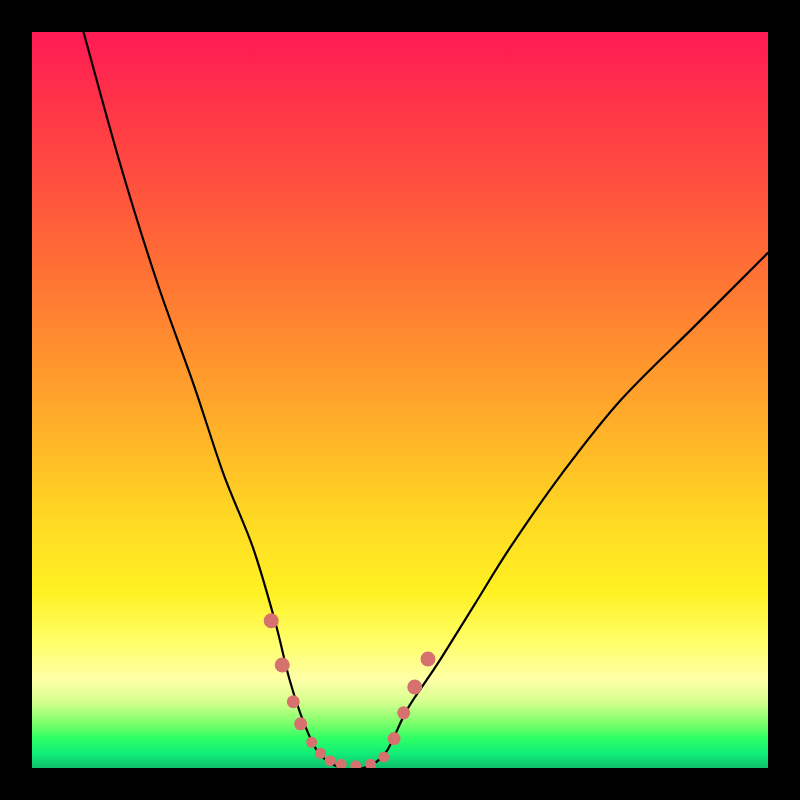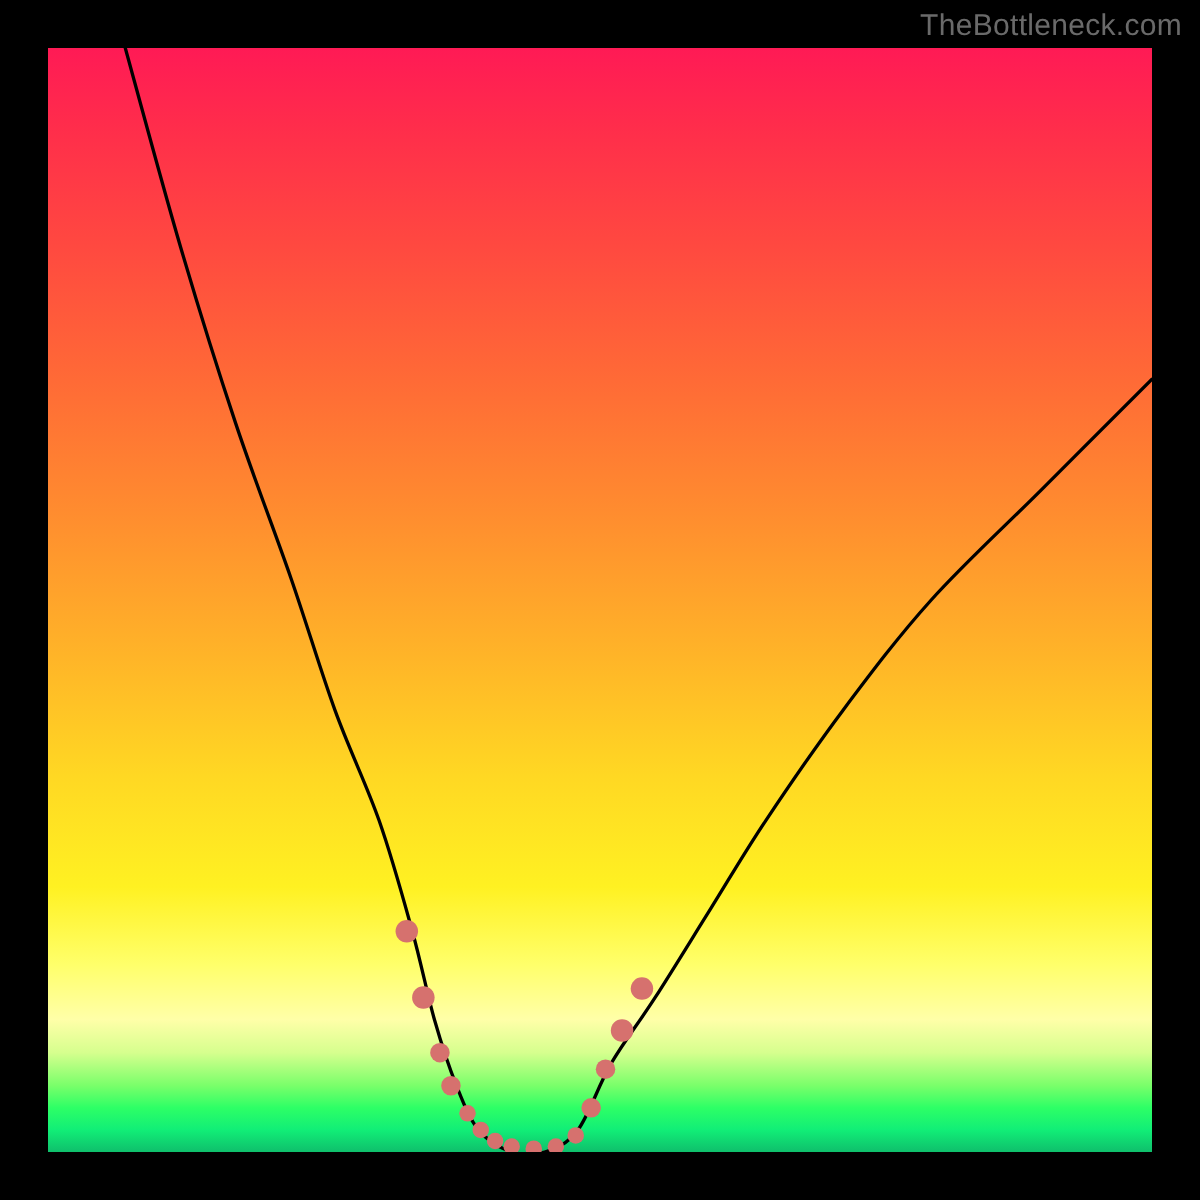--- a/index.html
+++ b/index.html
@@ -59,21 +59,20 @@
   svg.curve {
     position: absolute;
     inset: 0;
   }
 </style>
 </head>
 <body>
 
 <div class="frame">
 
-  <div class="watermark">TheBottleneck.com</div>
 
   <div class="plot-area">
     <div class="gradient-bg"></div>
 
     <svg class="curve" viewBox="0 0 736 736" preserveAspectRatio="none">
       <path id="curve-path" fill="none" stroke="#000" stroke-width="2.2" stroke-linecap="round" stroke-linejoin="round" d="M 51.52 0.00 C 57.65 22.08, 76.05 90.77, 88.32 132.48 C 100.59 174.19, 112.85 213.44, 125.12 250.24 C 137.39 287.04, 150.88 321.39, 161.92 353.28 C 172.96 385.17, 181.55 414.61, 191.36 441.60 C 201.17 468.59, 212.21 490.67, 220.80 515.20 C 229.39 539.73, 236.75 566.72, 242.88 588.80 C 249.01 610.88, 252.69 630.51, 257.60 647.68 C 262.51 664.85, 267.41 679.57, 272.32 691.84 C 277.23 704.11, 280.91 713.92, 287.04 721.28 C 293.17 728.64, 301.76 733.55, 309.12 736.00 C 316.48 738.45, 323.84 738.45, 331.20 736.00 C 338.56 733.55, 345.92 731.09, 353.28 721.28 C 360.64 711.47, 366.77 691.84, 375.36 677.12 C 383.95 662.40, 393.76 650.13, 404.80 632.96 C 415.84 615.79, 429.33 593.71, 441.60 574.08 C 453.87 554.45, 463.68 537.28, 478.40 515.20 C 493.12 493.12, 511.52 466.13, 529.92 441.60 C 548.32 417.07, 566.72 392.53, 588.80 368.00 C 610.88 343.47, 637.87 318.93, 662.40 294.40 C 686.93 269.87, 723.73 233.07, 736.00 220.80"></path>
       <g id="marker-group">
           <circle cx="239.20" cy="588.80" r="7.50" fill="#d6716e"></circle>
           <circle cx="250.24" cy="632.96" r="7.50" fill="#d6716e"></circle>
           <circle cx="261.28" cy="669.76" r="6.50" fill="#d6716e"></circle>

